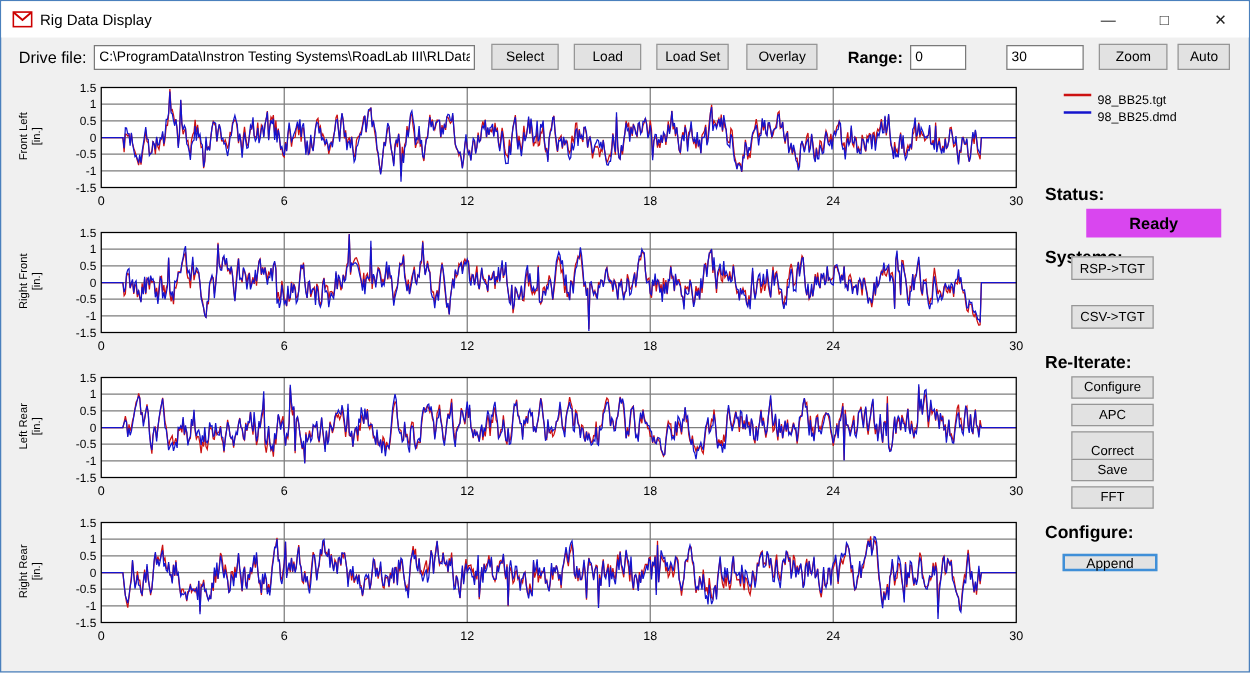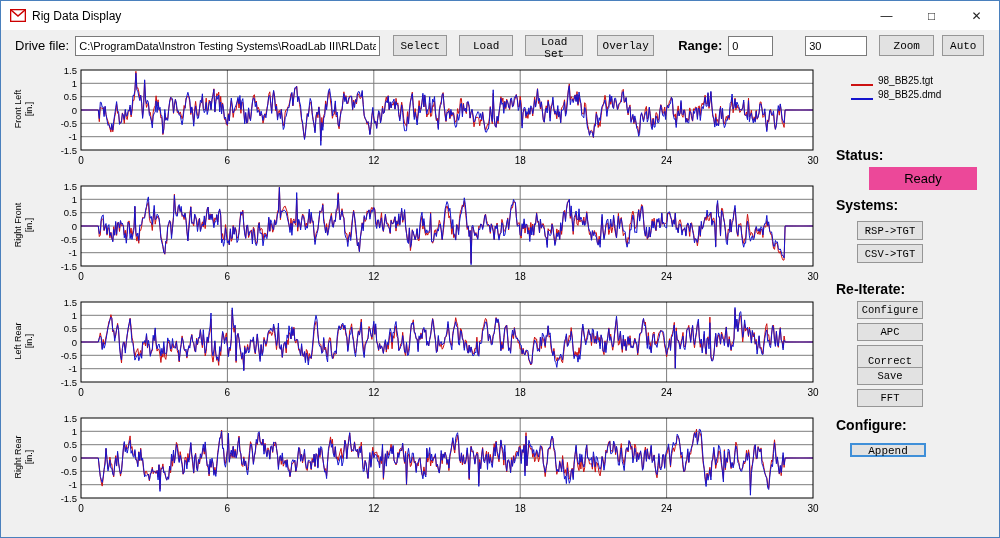--- a/index.html
+++ b/index.html
@@ -8,38 +8,38 @@
   .window{position:absolute;inset:0;border:1px solid #4a80bd;background:#f0f0f0;display:flex;flex-direction:column}
   .titlebar{flex:0 0 29px;background:#ffffff;display:flex;align-items:center}
   .app-icon{margin:0 6px 0 9px;display:inline-flex}
   .title{font-size:12px;color:#000}
   .win-controls{margin-left:auto;display:flex;height:100%}
   .win-btn{width:45px;display:flex;align-items:center;justify-content:center;font-size:12px;color:#222;cursor:default}
   .toolbar{flex:0 0 31px;display:flex;align-items:center}
   .lbl{font-size:13px;color:#000;white-space:nowrap}
   .lbl-bold{font-weight:bold}
   .tb-input{height:20px;border:1px solid #7a7a7a;background:#fff;font-size:11px;padding:0 3px;font-family:"Liberation Sans",sans-serif}
-  .btn{height:21px;background:#e2e2e2;border:1px solid #969696;font-size:11px;font-family:Liberation Mono, monospace;color:#000;padding:0 4px;cursor:default}
+  .btn{height:21px;background:#e2e2e2;border:1px solid #969696;font-size:11px;font-family:Liberation Sans, sans-serif;color:#000;padding:0 4px;cursor:default}
   .main{flex:1;position:relative}
   .charts{position:absolute;left:10px;top:6px}
   .chart-row{display:flex;margin-bottom:6px}
   .ylabel{width:26px;position:relative}
   .ylabel-inner{position:absolute;top:38%;left:50%;transform:translate(-50%,-50%) rotate(-90deg);font-size:9px;text-align:center;white-space:nowrap;line-height:1.2;color:#000}
   .chart-svg{width:786px;height:110px;display:block}
   svg text{font-family:"Liberation Sans",sans-serif;fill:#000}
   .sidebar{position:absolute;right:0;top:0;width:172px;height:100%}
   .legend{position:absolute;top:14px;left:24px;font-size:10px}
-  .legend-entry{display:flex;align-items:flex-end;margin-bottom:3px}
+  .legend-entry{display:flex;align-items:flex-start;margin-bottom:3px}
   .legend-swatch{width:22px;height:2px;margin-right:5px;display:inline-block}
   .sec-label{position:absolute;left:9px;font-size:14px;font-weight:bold;color:#000}
   .status-label{top:86px}
-  .status-value{position:absolute;top:106px;left:42px;width:108px;text-align:center;font-size:13px;font-weight:normal;background:#ec4899;padding:4px 0}
+  .status-value{position:absolute;top:106px;left:42px;width:108px;text-align:center;font-size:13px;font-weight:bold;background:#d946ef;padding:4px 0}
   .import-label{top:136px}
   .side-btn{position:absolute;left:30px;width:66px;height:19px;font-size:10.5px;padding:0}
-  .btn-rsp{top:160px}
+  .btn-rsp{top:144px}
   .btn-csv{top:183px}
   .reiterate-label{top:220px}
   .btn-configure{top:240px;height:18px}
   .btn-apc{top:262px;height:18px}
   .btn-correct{top:284px;height:32px}
   .btn-save{top:306px;height:18px}
   .btn-fft{top:328px;height:18px}
   .operations-label{top:356px}
   .btn-append{top:382px;left:23px;width:76px;height:14px;border:2px solid #3f8fd8;font-size:11px}
 </style>

